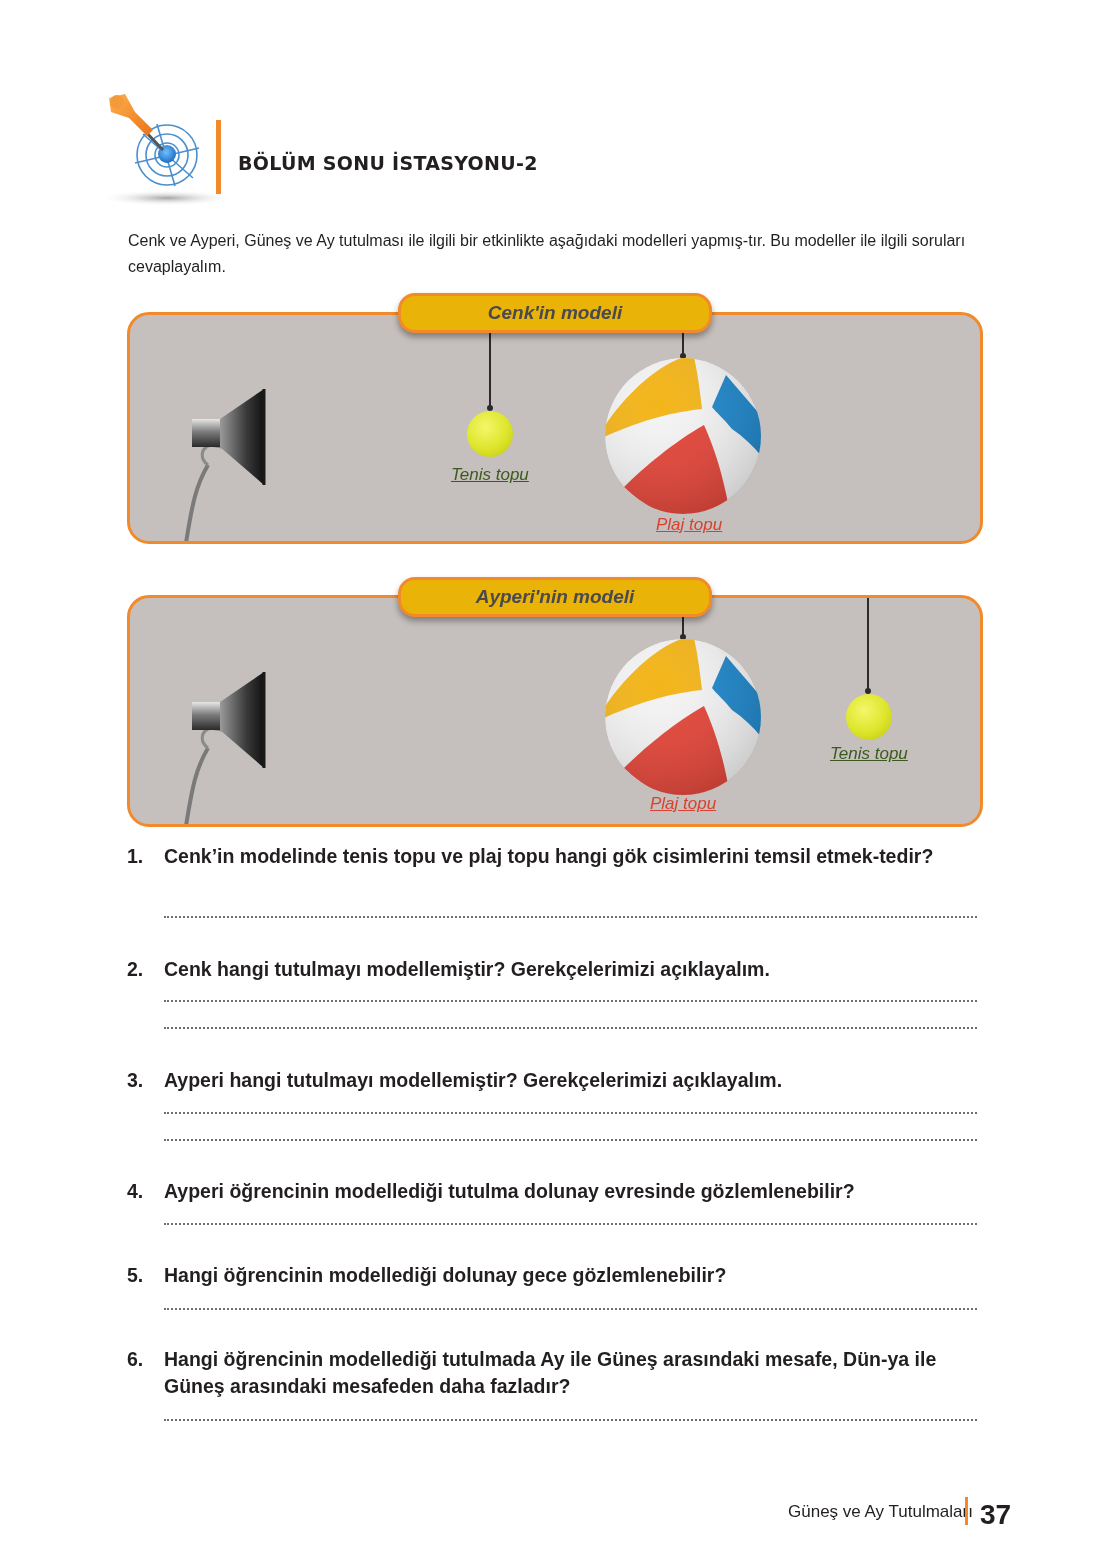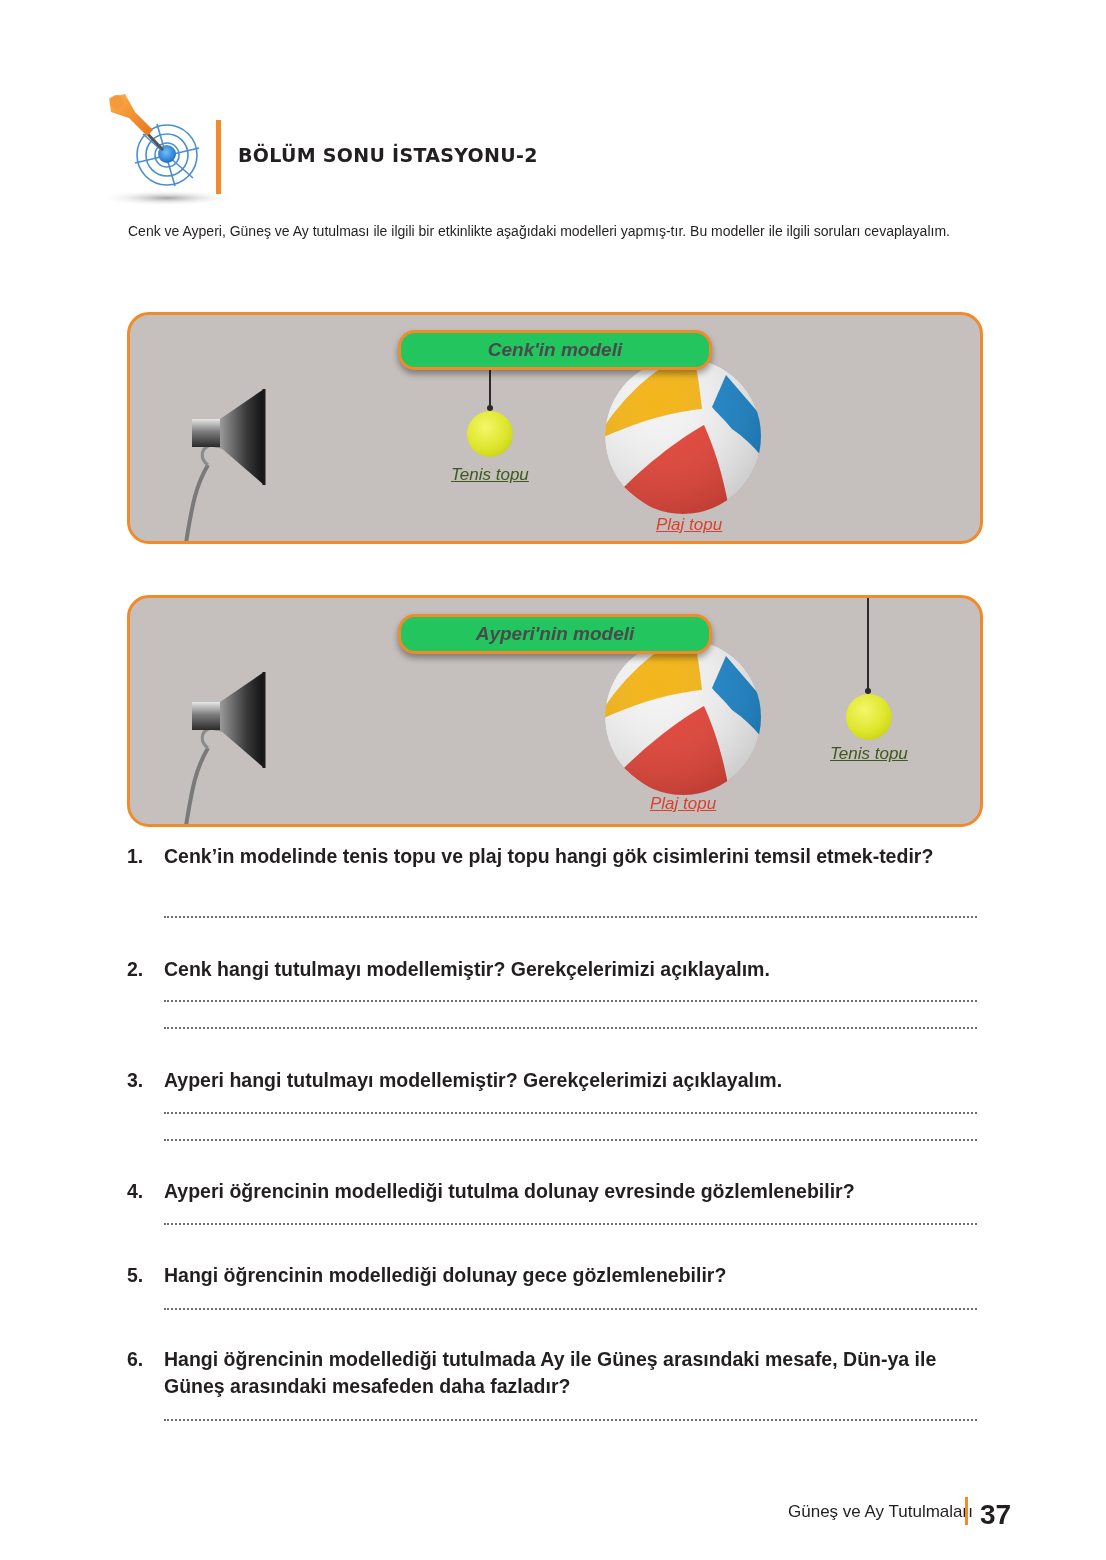--- a/index.html
+++ b/index.html
@@ -1,26 +1,26 @@
 <!DOCTYPE html>
 <html><head>
 <meta charset="utf-8">
 <style>
   html, body { margin:0; padding:0; background:#ffffff; }
   body { width:1106px; height:1560px; position:relative; overflow:hidden; font-family:"Liberation Sans", sans-serif; color:#231f20; }
 
   .header { position:absolute; left:95px; top:88px; width:500px; height:125px; }
   .target-icon { position:absolute; left:0; top:0; width:140px; height:122px; }
   .header-bar { position:absolute; left:121px; top:32px; width:5px; height:74px; background:#f18a2b; }
-  .header-title { position:absolute; left:143px; top:56px; font-family:"DejaVu Sans", sans-serif; font-weight:bold; font-size:19px; letter-spacing:0.3px; color:#231f20; }
-
-  .intro { position:absolute; left:128px; top:218px; width:860px; font-size:14px; line-height:26px; color:#231f20; }
+  .header-title { position:absolute; left:143px; top:64px; font-family:"DejaVu Sans", sans-serif; font-weight:bold; font-size:19px; letter-spacing:0.3px; color:#231f20; }
+
+  .intro { position:absolute; left:128px; top:228px; width:860px; font-size:16px; line-height:26px; color:#231f20; }
 
   .model { position:absolute; left:127px; width:850px; height:226px; border:3.5px solid #f18a2b; border-radius:22px; background:#c5bfbd; overflow:hidden; }
-  .model-label { position:absolute; left:398px; width:308px; height:34px; border:3.5px solid #f18a2b; border-radius:17px; background:#22c55e; box-shadow:0 4px 6px rgba(0,0,0,0.35); text-align:center; line-height:34px; font-weight:bold; font-style:italic; font-size:19px; color:#4a4a4d; z-index:3;margin-top:37px; }
+  .model-label { position:absolute; left:398px; width:308px; height:34px; border:3.5px solid #f18a2b; border-radius:17px; background:#eab308; box-shadow:0 4px 6px rgba(0,0,0,0.35); text-align:center; line-height:34px; font-weight:bold; font-style:italic; font-size:19px; color:#4a4a4d; z-index:3; }
 
   .lamp { position:absolute; width:100px; height:190px; }
   .string { position:absolute; width:2px; background:#2b2b2b; }
   .knot { position:absolute; width:6px; height:6px; border-radius:50%; background:#2b2b2b; }
   .tennis { position:absolute; width:46px; height:46px; border-radius:50%; background:radial-gradient(circle at 40% 35%, #f4f76a 0%, #dde52a 55%, #b9c20f 100%); }
   .beach { position:absolute; width:158px; height:158px; }
   .ball-label { position:absolute; font-style:italic; font-size:17px;text-decoration:underline; }
   .lbl-tennis { color:#3c5a1d; }
   .lbl-beach { color:#d9412e; }
 

